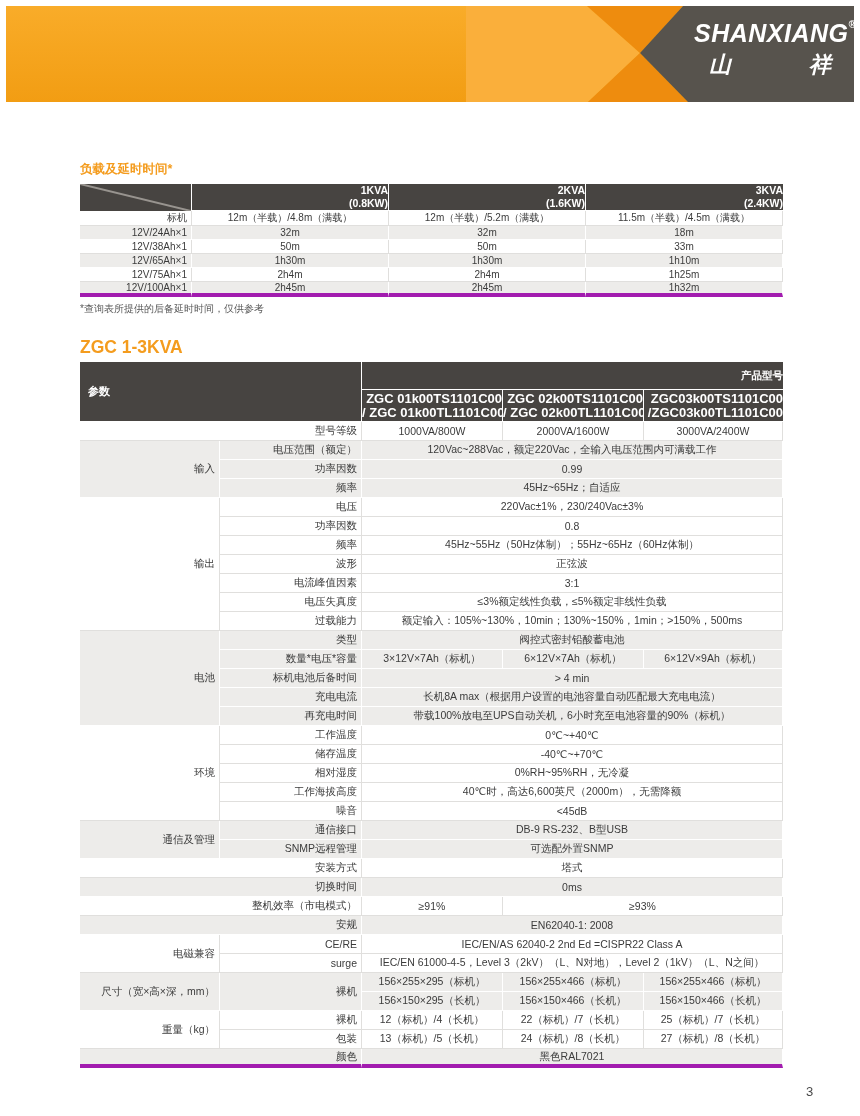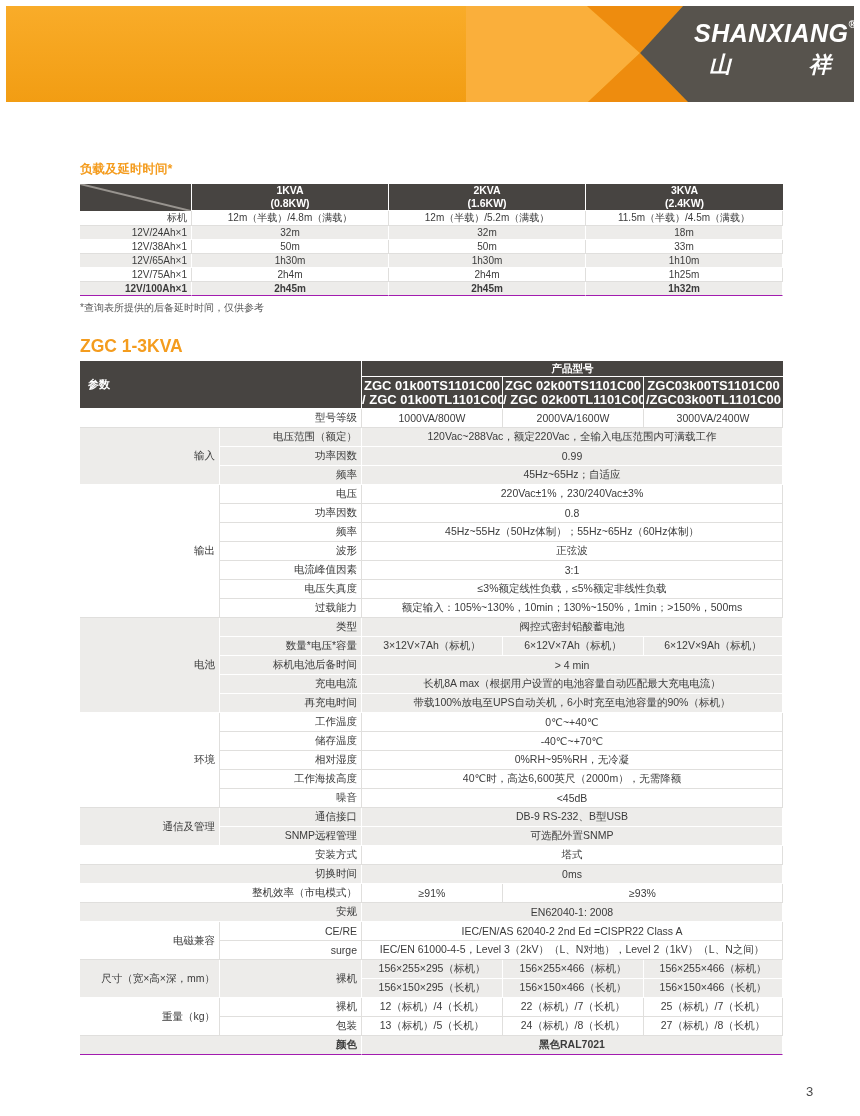--- a/index.html
+++ b/index.html
@@ -29,42 +29,42 @@
   .sec-title { color:#F49C1E; font-weight:bold; }
   .t1-title { margin-top:60px; font-size:12.5px; line-height:14px; }
   .t2-title { margin-top:21px; font-size:17.5px; line-height:20px; }
   .footnote { margin-top:5px; font-size:10px; color:#595959; }
 
   table { border-collapse:separate; border-spacing:0; table-layout:fixed; width:703px; }
   td, th { overflow:hidden; white-space:nowrap; }
 
   
   th.dk { background:#474441; color:#fff; font-weight:bold; font-size:10.5px;
-          border-right:1px solid #fff; border-bottom:1px solid #fff; text-align:center; }
+          border-right:1px solid #fff; border-bottom:1px solid #fff; text-align:right; }
   th.dk:last-child { border-right:none; }
 
   
   td { font-size:10.5px; height:19px; text-align:center; vertical-align:middle;
        border-right:1px solid #E0DFDD; border-bottom:1px solid #E0DFDD; background:#fff; padding:0 4px; }
   td.lbl, td.sub { text-align:right; padding-left:8px; }
   tr.g td { background:#EDECEA; border-right:1px solid #fff; border-bottom:1px solid #fff;margin-left:16px; }
-  table .last td { border-bottom:1px solid #a21caf;font-weight:bold; }
+  table .last td { border-bottom:4px solid #a21caf; }
 
   
   .t1 { margin-top:8px; }
   .t1 td { height:14px; font-size:10px; }
   .t1 th.dk { height:13px; }
   .t1 th.cols div { line-height:13px; }
   th.diag { position:relative; background:#474441; border-right:1px solid #fff; }
   th.diag svg { position:absolute; inset:0; width:100%; height:100%; display:block; }
 
   
   .t2 { margin-top:5px; }
   .t2 th.param { text-align:left; padding-left:8px; font-size:11px; }
-  .t2 th.prod { height:16px; }
+  .t2 th.prod { height:28px; }
   .t2 th.model { height:32px; font-size:13px; }
   .t2 th.model div { line-height:14px; }
   .pagenum { position:absolute; left:806px; top:1084px; font-size:13px; color:#4a4a4a; }
 </style>
 </head>
 <body>
 
 <div class="page">
 
   <div class="banner">

